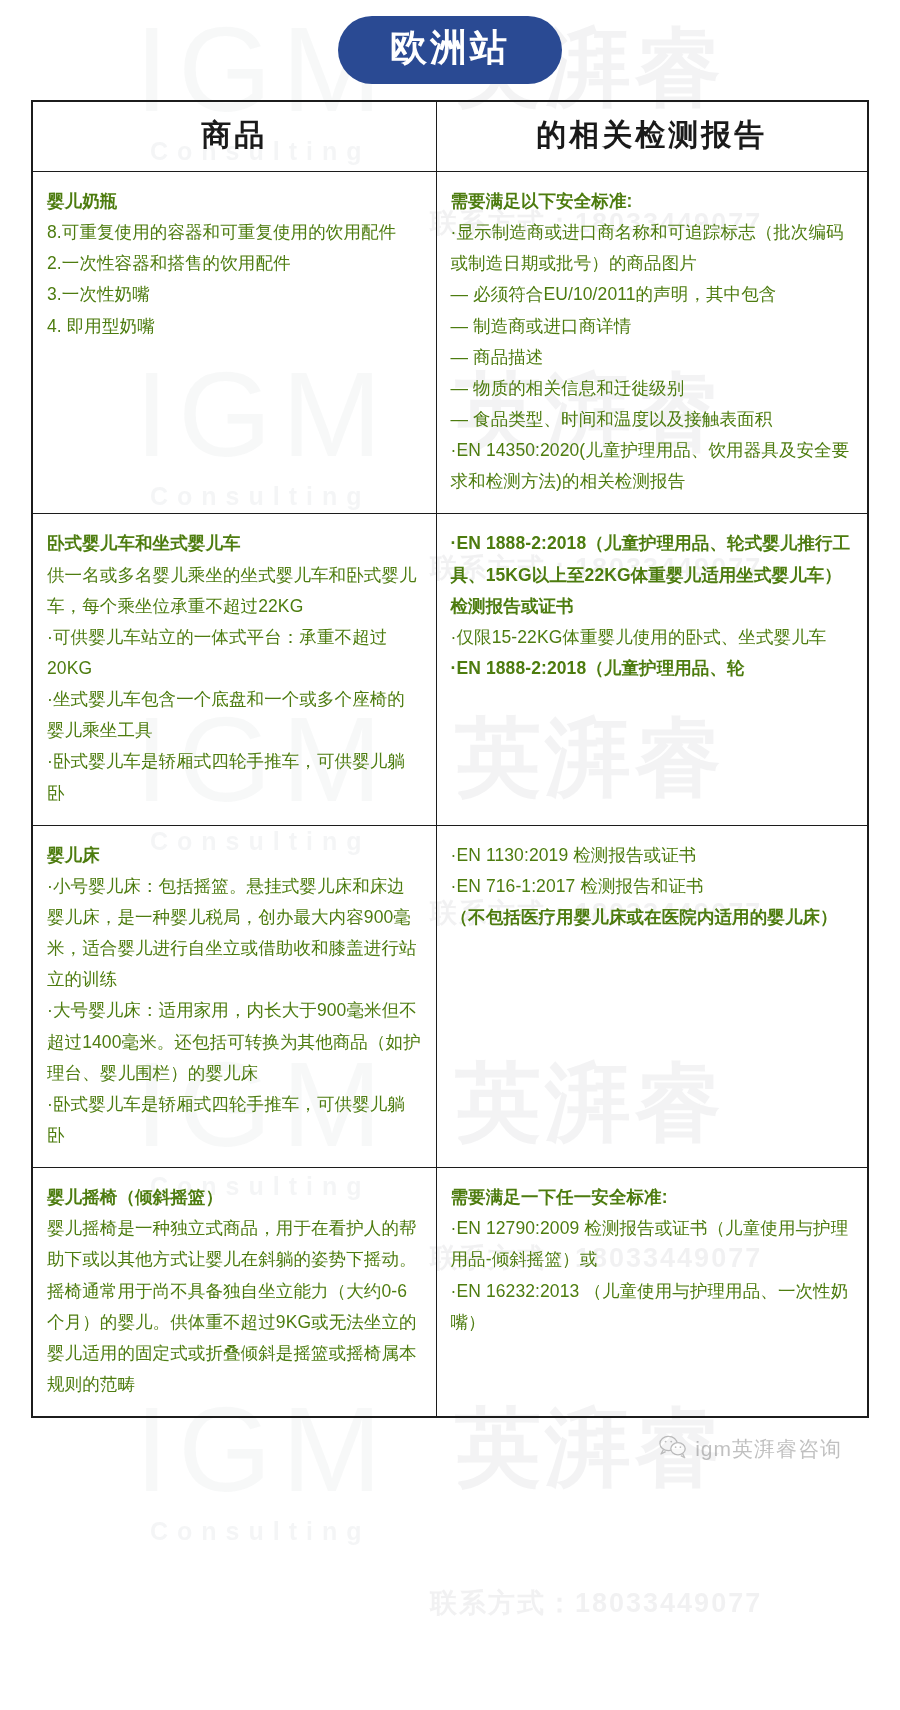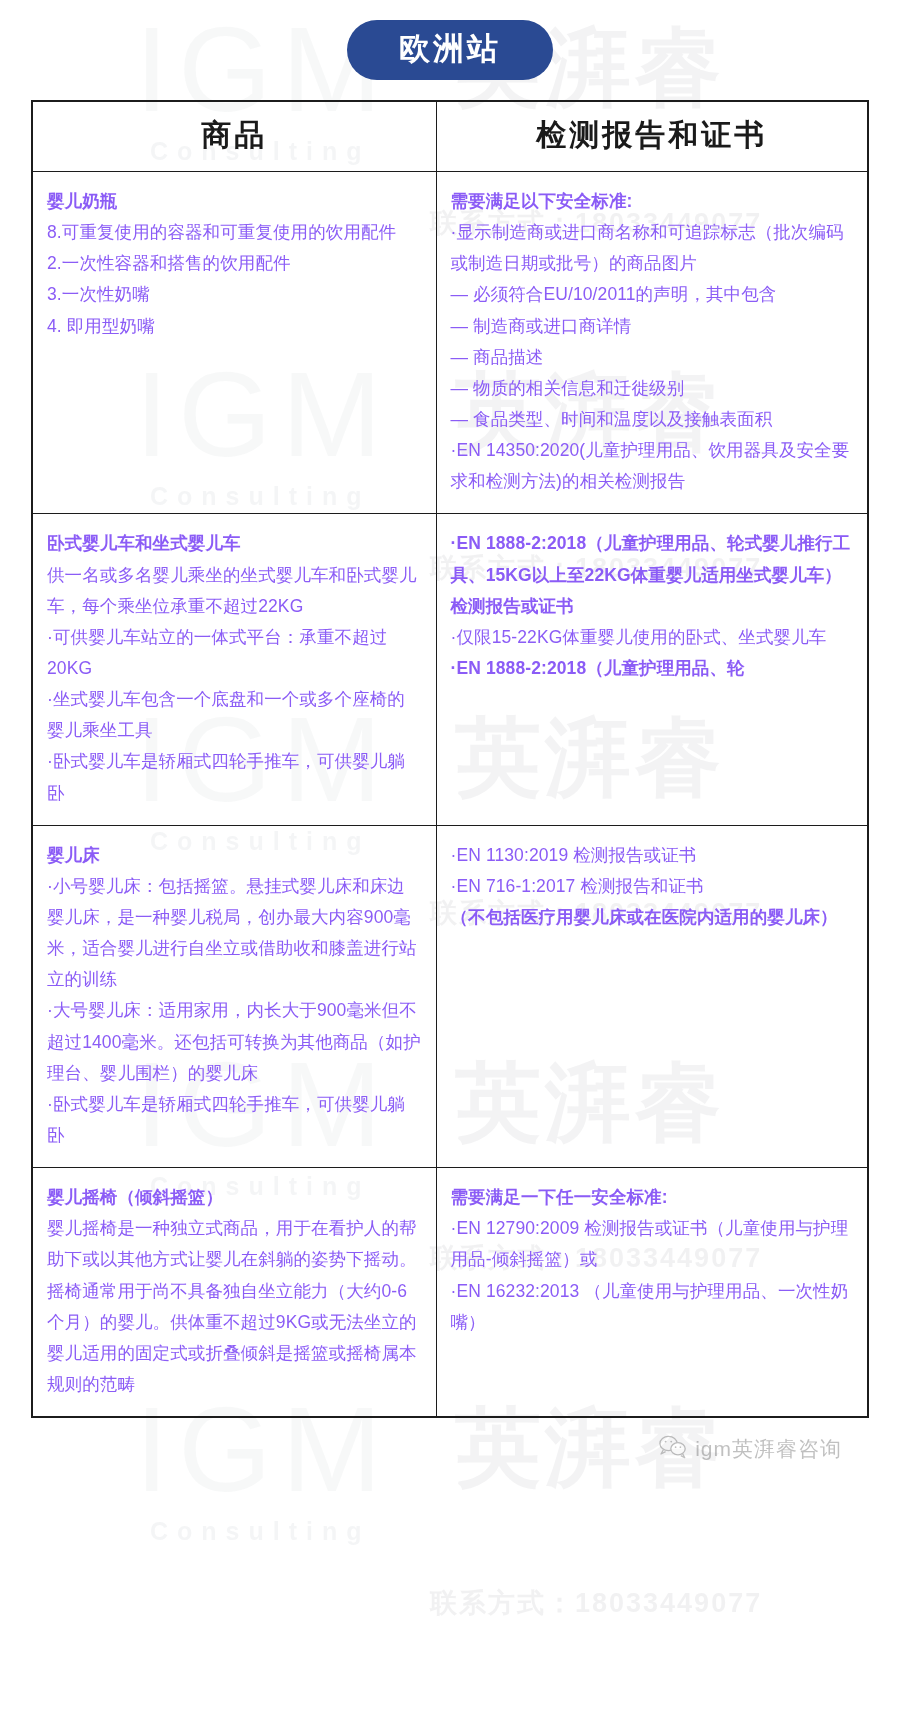--- a/index.html
+++ b/index.html
@@ -60,21 +60,21 @@
     position: relative;
     z-index: 2;
     height: 100px;
     display: flex;
     align-items: center;
     justify-content: center;
   }
   #site-pill {
     background: #2a4a93;
     color: #ffffff;
-    font-size: 31px;
+    font-size: 37px;
     font-weight: 700;
     letter-spacing: 3px;
     padding: 11px 52px 14px;
     border-radius: 34px;
     line-height: 1.15;
   }
 
   
   #reg-table {
     position: relative;
@@ -108,21 +108,21 @@
     font-weight: 700;
     line-height: 1.55;
     margin: 0 0 6px;
     letter-spacing: 0.2px;
   }
   .cell p {
     margin: 0;
     font-size: 17.5px;
     line-height: 1.78;
     letter-spacing: 0.1px;
-    color: #8b5cf6;
+    color: #4d7c0f;
   }
   .cell p.bold { font-weight: 700; }
 
   
   #footer-band {
     position: relative;
     z-index: 2;
     width: 836px;
     margin: 0 auto;
     height: 62px;
@@ -180,21 +180,21 @@
 </div>
 
 <table id="reg-table">
   <colgroup>
     <col class="c-product">
     <col class="c-reg">
   </colgroup>
   <thead>
     <tr>
       <th>商品</th>
-      <th>检测报告和证书</th>
+      <th>的相关检测报告</th>
     </tr>
   </thead>
   <tbody id="table-body">
       <tr>
         <td class="cell">
           <p class="cell-title">婴儿奶瓶</p>
           <p class="">8.可重复使用的容器和可重复使用的饮用配件</p>
           <p class="">2.一次性容器和搭售的饮用配件</p>
           <p class="">3.一次性奶嘴</p>
           <p class="">4. 即用型奶嘴</p>

